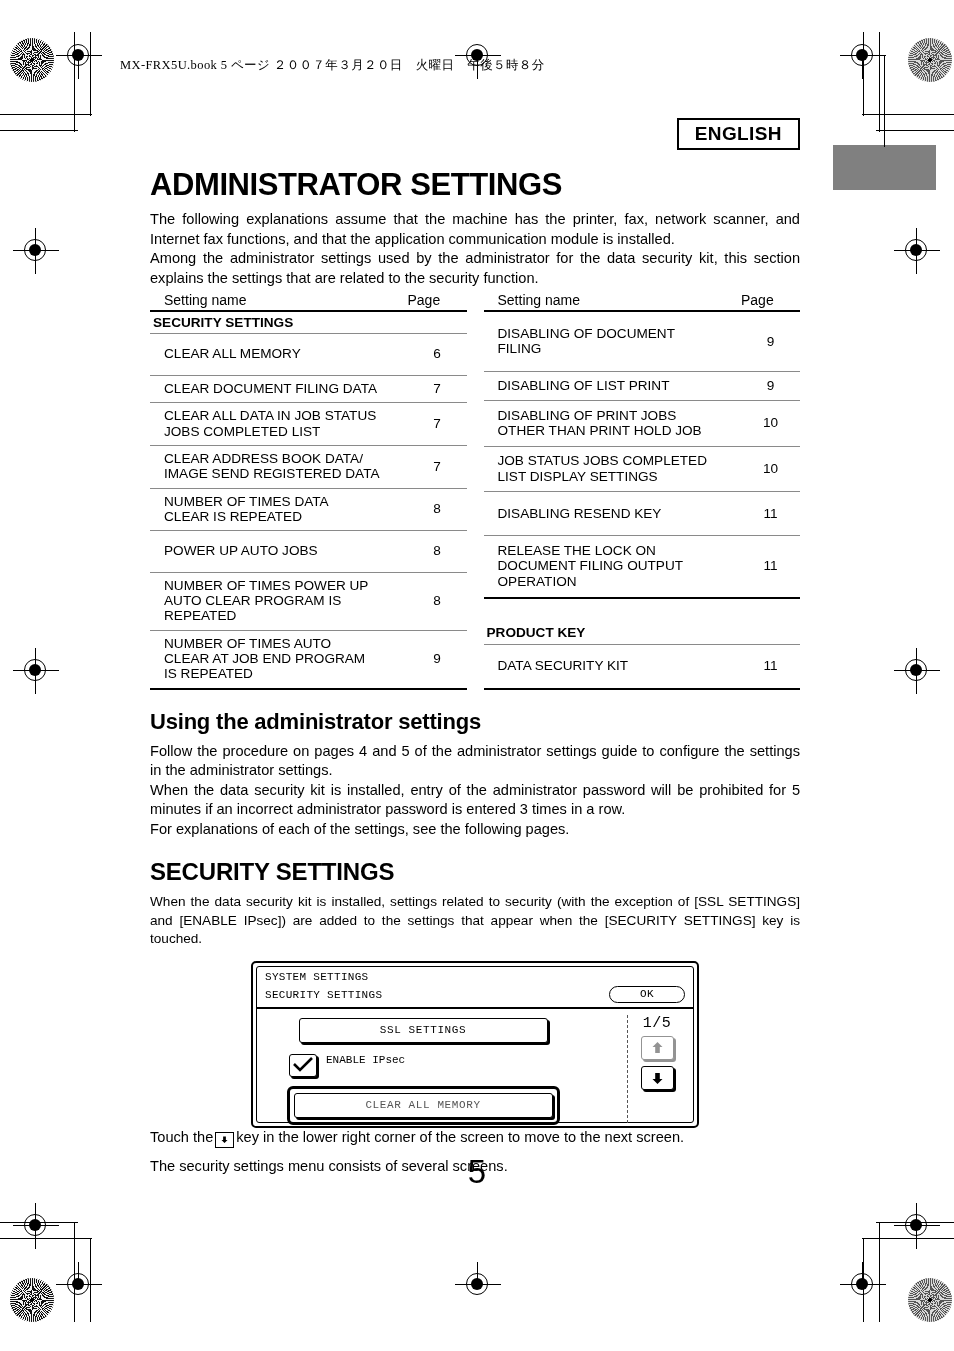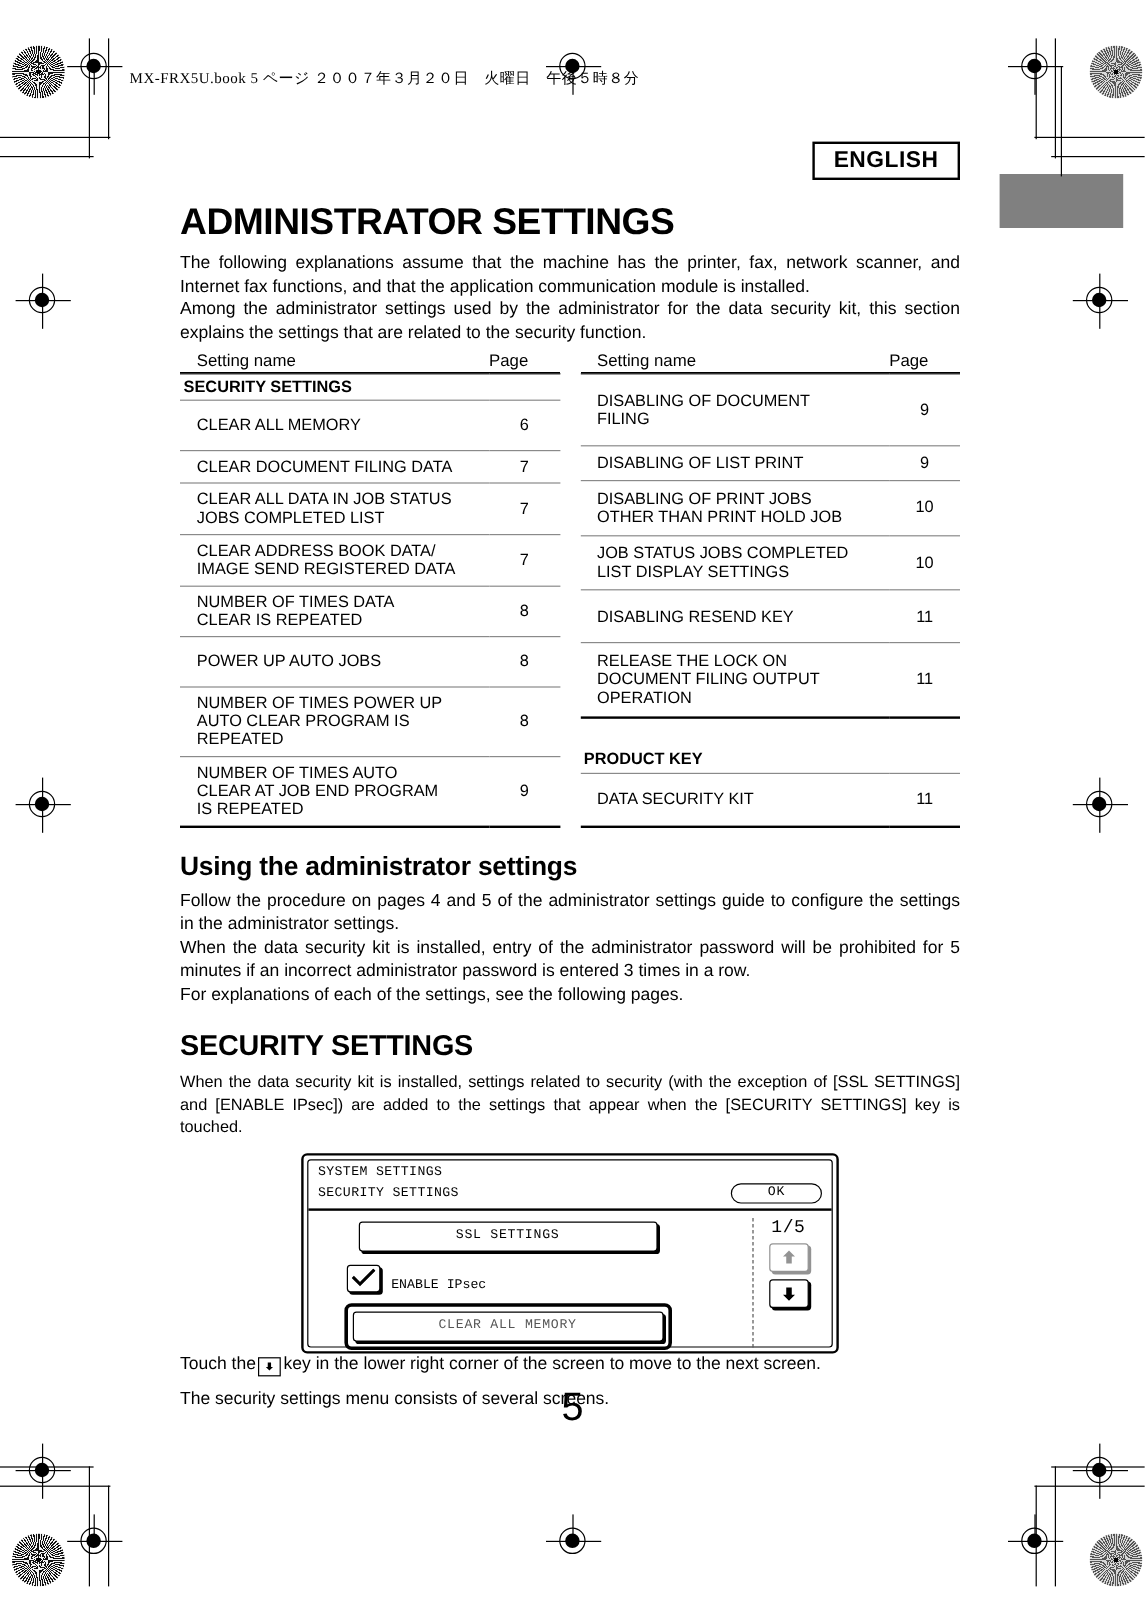--- a/index.html
+++ b/index.html
@@ -66,21 +66,21 @@
   }
 
   .grey-tab {
     position: absolute;
     background: #808080;
   }
 
   
   .file-header {
     position: absolute;
-    left: 108px;
+    left: 120px;
     top: 57px;
     font-family: "Liberation Serif", serif;
     font-size: 12.5px;
     letter-spacing: 0.4px;
     white-space: nowrap;
     color: #000;
   }
 
   
   .lang-badge {
@@ -241,21 +241,21 @@
     text-align: center;
     padding: 5px 0 6px 0;
     letter-spacing: 0.6px;
     background: #fff;
     box-shadow: 2px 2px 0 0 #000;
     position: relative;
     left: -52px;
   }
   .ipsec-row {
     display: flex;
-    align-items: flex-end;
+    align-items: flex-start;
     gap: 9px;
     margin: 11px 0 0 32px;
   }
   .chk {
     width: 26px;
     height: 21px;
     border: 1.8px solid #000;
     border-radius: 3px;
     box-shadow: 2px 2px 0 0 #000;
     position: relative;

